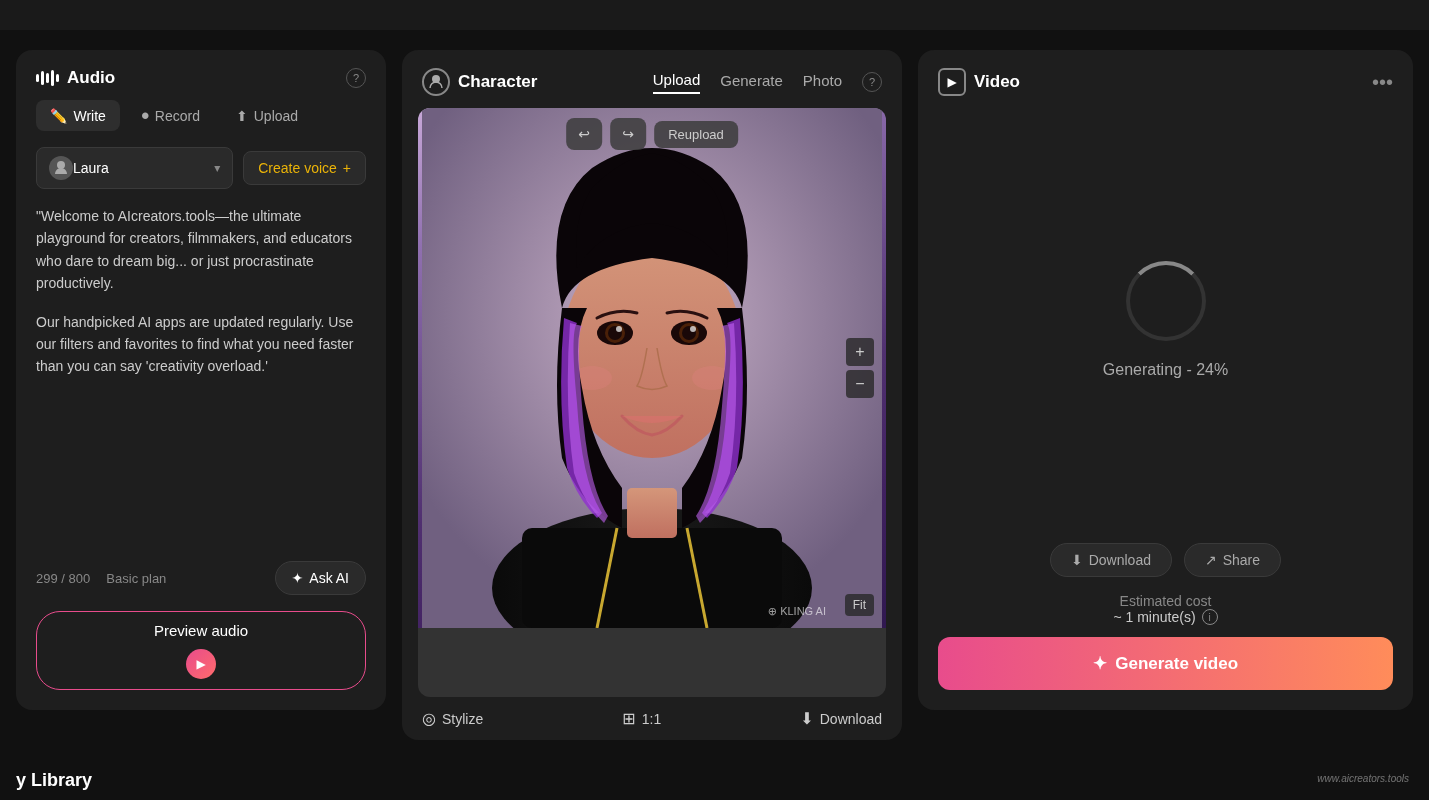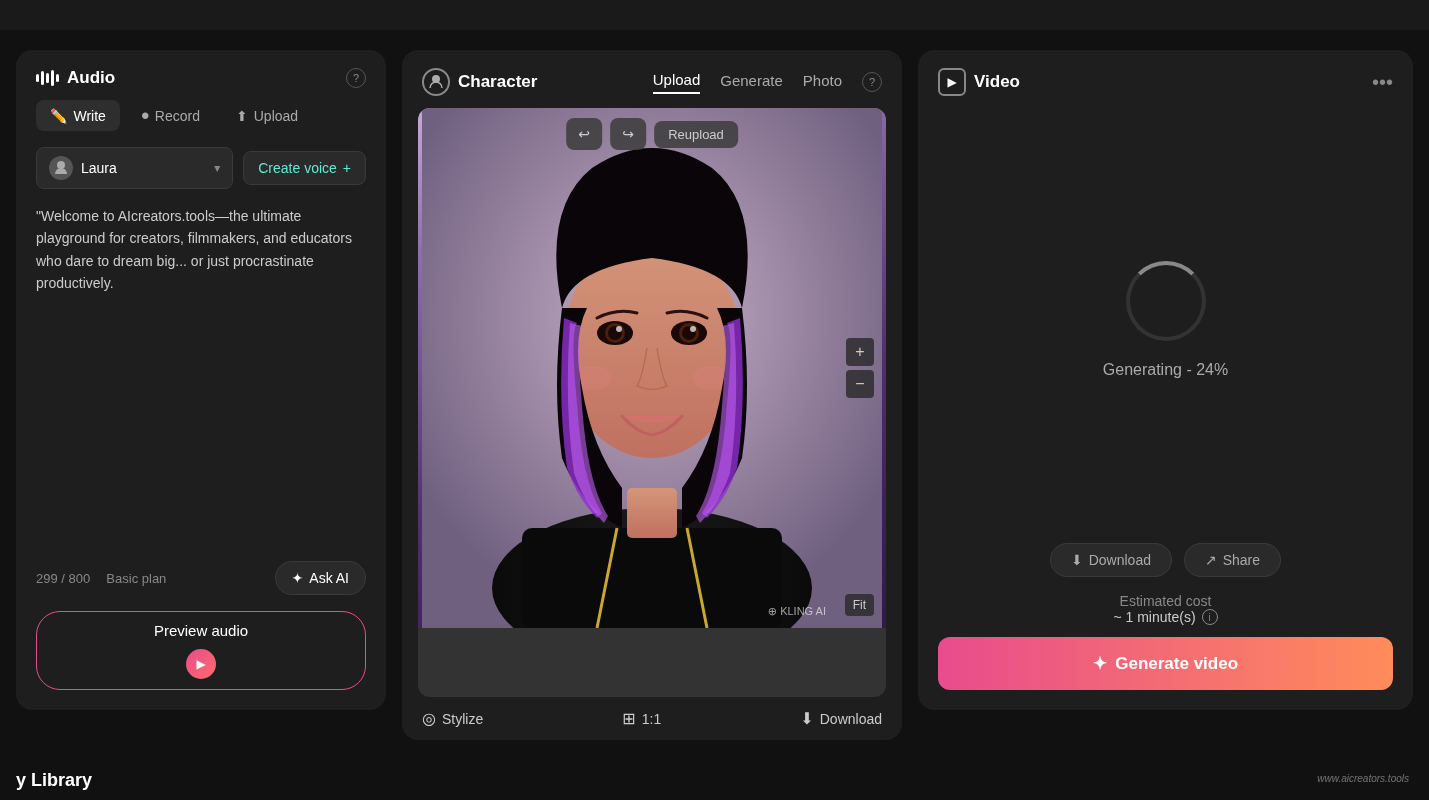--- a/index.html
+++ b/index.html
@@ -112,21 +112,20 @@
     .voice-row {
       display: flex;
       gap: 10px;
       margin-bottom: 16px;
       align-items: center;
     }
 
     .voice-selector {
       display: flex;
       align-items: center;
-      gap: 8px;
       background: #2a2a2a;
       border: 1px solid #3a3a3a;
       border-radius: 8px;
       padding: 8px 12px;
       cursor: pointer;
       flex: 1;
     }
 
     .voice-avatar {
       width: 24px;
@@ -152,21 +151,21 @@
 
     .create-voice-btn {
       display: flex;
       align-items: center;
       gap: 6px;
       background: #2a2a2a;
       border: 1px solid #3a3a3a;
       border-radius: 8px;
       padding: 8px 14px;
       cursor: pointer;
-      color: #5eead4;
+      color: #eab308;
       font-size: 14px;
       font-weight: 500;
     }
 
     .text-area-content {
       flex: 1;
       color: #cccccc;
       font-size: 14px;
       line-height: 1.6;
       margin-bottom: 16px;
@@ -584,20 +583,21 @@
         <span class="chevron-down">▾</span>
       </div>
       <button class="create-voice-btn">
         <span>Create voice</span>
         <span>+</span>
       </button>
     </div>
 
     <div class="text-area-content">
       <p>"Welcome to AIcreators.tools—the ultimate playground for creators, filmmakers, and educators who dare to dream big... or just procrastinate productively.</p>
+      <p>Our handpicked AI apps are updated regularly. Use our filters and favorites to find what you need faster than you can say 'creativity overload.'</p>
     </div>
 
     <div class="bottom-row">
       <div>
         <span class="word-count">299 / 800</span>
         <span class="word-count plan">&nbsp;&nbsp;</span>
         <span class="word-count plan">Basic plan</span>
       </div>
       <button class="ask-ai-btn">
         <span>✦</span>

